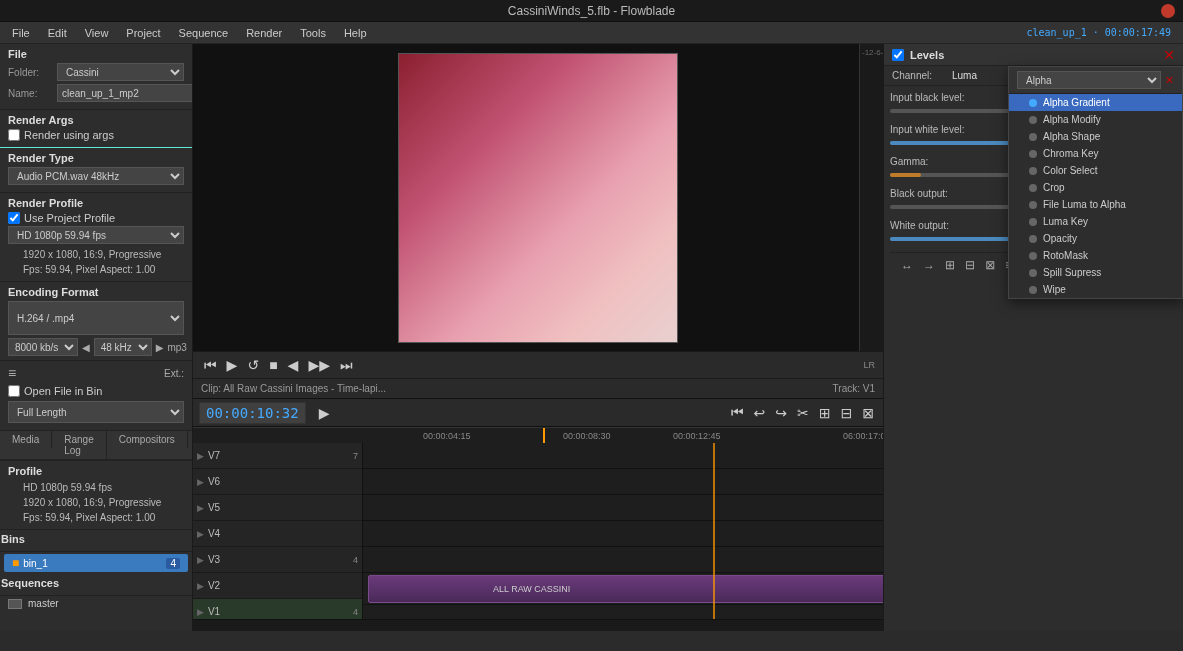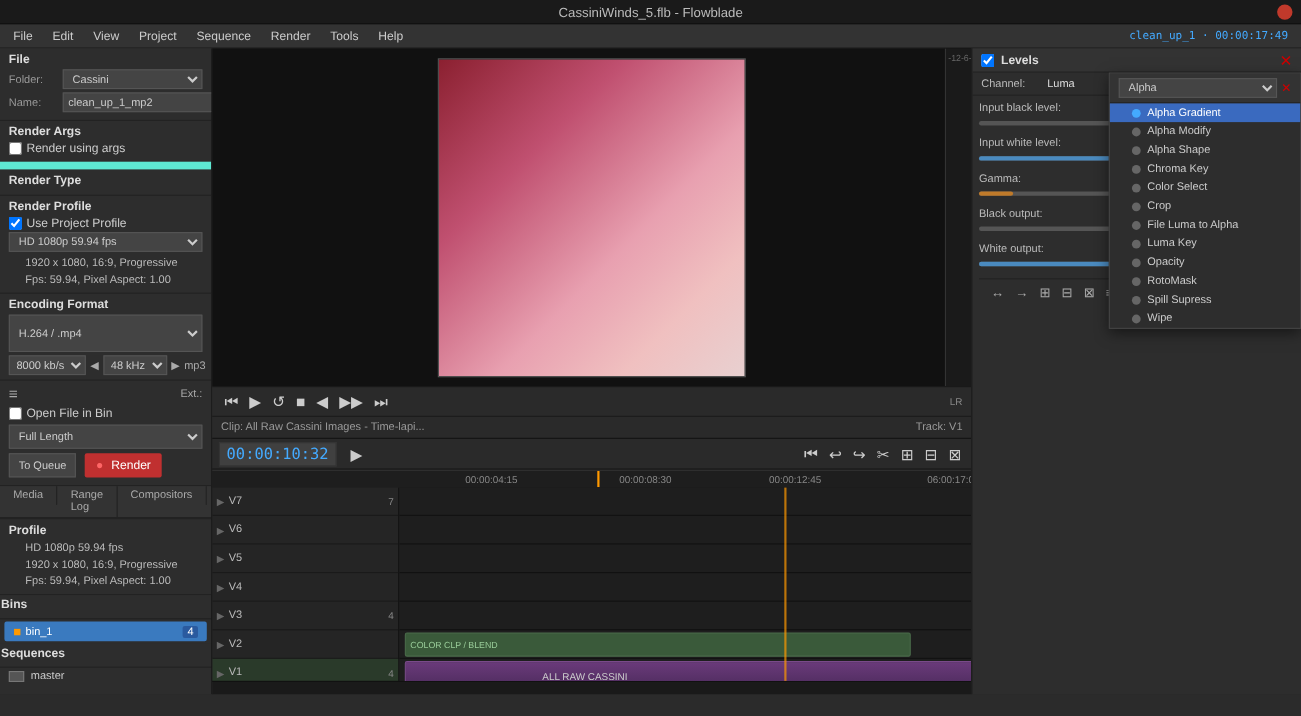--- a/index.html
+++ b/index.html
@@ -539,21 +539,21 @@
       display: flex;
       flex-direction: row;
       justify-content: space-between;
       padding: 4px 2px;
       font-size: 8px;
       color: #666;
     }
 
     .render-args-section {
       padding: 4px 8px;
-      border-bottom: 7px solid #5eead4;
+      border-bottom: 1px solid #5eead4;
     }
     .render-args-title {
       font-weight: bold;
       font-size: 11px;
       color: #ddd;
       margin-bottom: 3px;
     }
 
     #render-btn {
       background: #c03030;
@@ -659,20 +659,25 @@
     <div class="render-args-section">
       <div class="render-args-title">Render Args</div>
       <div class="checkbox-row">
         <input type="checkbox" style="">
         <span>Render using args</span>
       </div>
     </div>
 
     <div class="panel-section">
       <div class="panel-section-title">Render Type</div>
+      <div class="panel-row">
+        <select class="dropdown-select" style="height:18px;font-size:10px;">
+          <option>Audio PCM.wav 48kHz</option>
+        </select>
+      </div>
     </div>
 
     <div class="panel-section">
       <div class="panel-section-title">Render Profile</div>
       <div class="checkbox-row">
         <input type="checkbox" checked="" style="">
         <span>Use Project Profile</span>
       </div>
       <div class="panel-row">
         <select class="dropdown-select" style="height:18px;font-size:10px;">
@@ -709,27 +714,20 @@
       </div>
       <div class="checkbox-row">
         <input type="checkbox" style="">
         <span>Open File in Bin</span>
       </div>
       <div class="panel-row" style="margin-top:4px;">
         <select class="dropdown-select" style="height:22px;font-size:10px;flex:1;">
           <option>Full Length</option>
         </select>
       </div>
-      <div class="panel-row" style="margin-top:4px;gap:8px;">
-        <button id="queue-btn" class="queue-btn">To Queue</button>
-        <button id="render-btn">
-          <span style="color:#f66;margin-right:4px;">●</span>
-          <span>Render</span>
-        </button>
-      </div>
     </div>
 
     <div style="border-bottom:1px solid #222;background:#333;">
       <div style="display:flex;border-bottom:1px solid #222;">
         <div class="tab">Media</div>
         <div class="tab">Range Log</div>
         <div class="tab">Compositors</div>
         <div class="tab">Jobs</div>
 
       </div>
@@ -810,21 +808,21 @@
         <span class="ctrl-btn">↪</span>
         <span class="ctrl-btn">✂</span>
         <span class="ctrl-btn">⊞</span>
         <span class="ctrl-btn">⊟</span>
         <span class="ctrl-btn">⊠</span>
       </div>
 
       <div id="timeline-ruler">
         <span style="position:absolute;left:230px;">00:00:04:15</span>
         <span style="position:absolute;left:370px;">00:00:08:30</span>
-        <span style="position:absolute;left:506px;">00:00:12:45</span>
+        <span style="position:absolute;left:480px;">00:00:12:45</span>
         <span style="position:absolute;left:650px;">06:00:17:00</span>
 
         <div style="position:absolute;left:350px;top:0;width:2px;height:100%;background:#f90;"></div>
       </div>
 
       <div id="timeline-tracks">
         <div id="track-headers">
 
           <div class="track-header">
             <span style="font-size:9px;color:#666;cursor:pointer;">▶</span>
@@ -871,23 +869,20 @@
           <div class="track-lane"></div>
 
           <div class="track-lane"></div>
 
           <div class="track-lane"></div>
 
           <div class="track-lane"></div>
 
           <div class="track-lane"></div>
 
-          <div class="track-lane">
-            <div class="track-clip blend" style="left:5px;width:460px;">COLOR CLP / BLEND</div>
-          </div>
 
           <div class="track-lane" style="height:32px;">
             <div class="track-clip purple" style="left:5px;width:690px;height:28px;top:2px;">
 
               <span style="margin-left:120px;">ALL RAW CASSINI</span>
             </div>
           </div>
 
           <div style="position:absolute;left:350px;top:0;width:2px;height:100%;background:#f90;opacity:0.7;pointer-events:none;"></div>
         </div>

